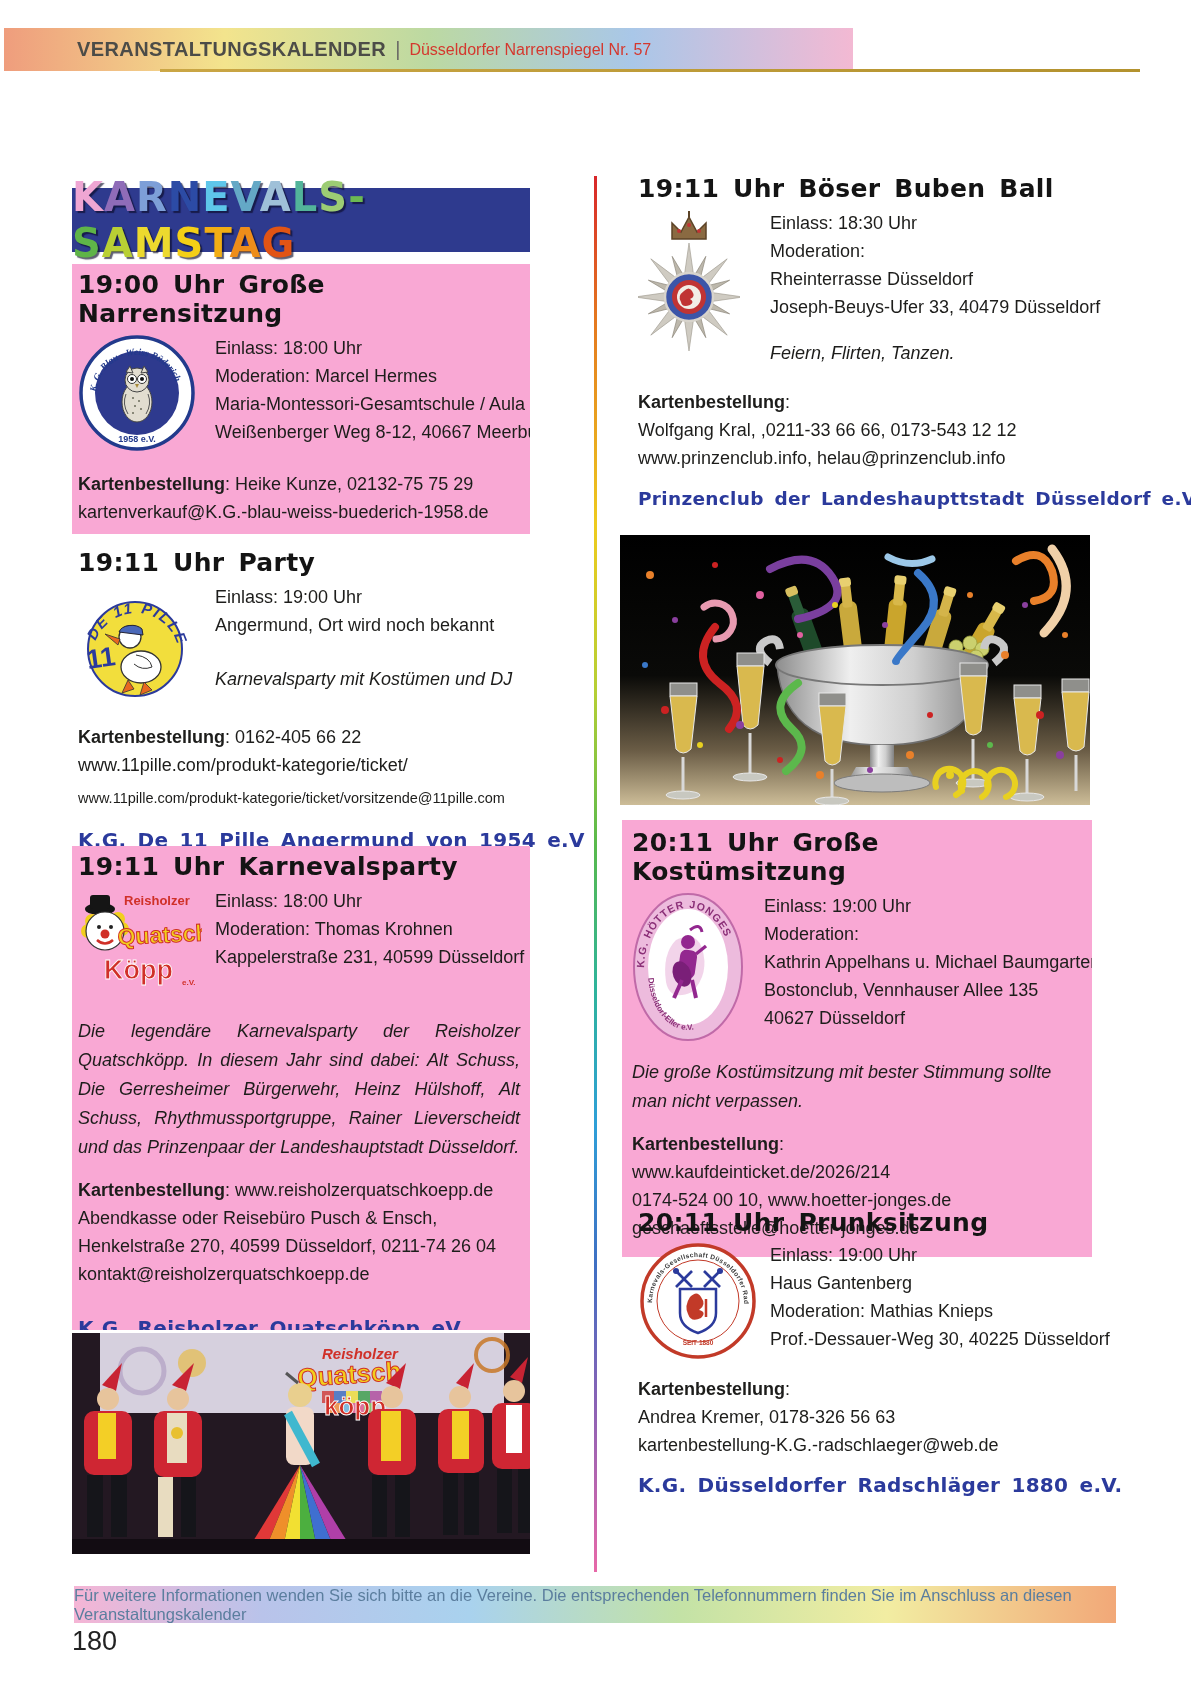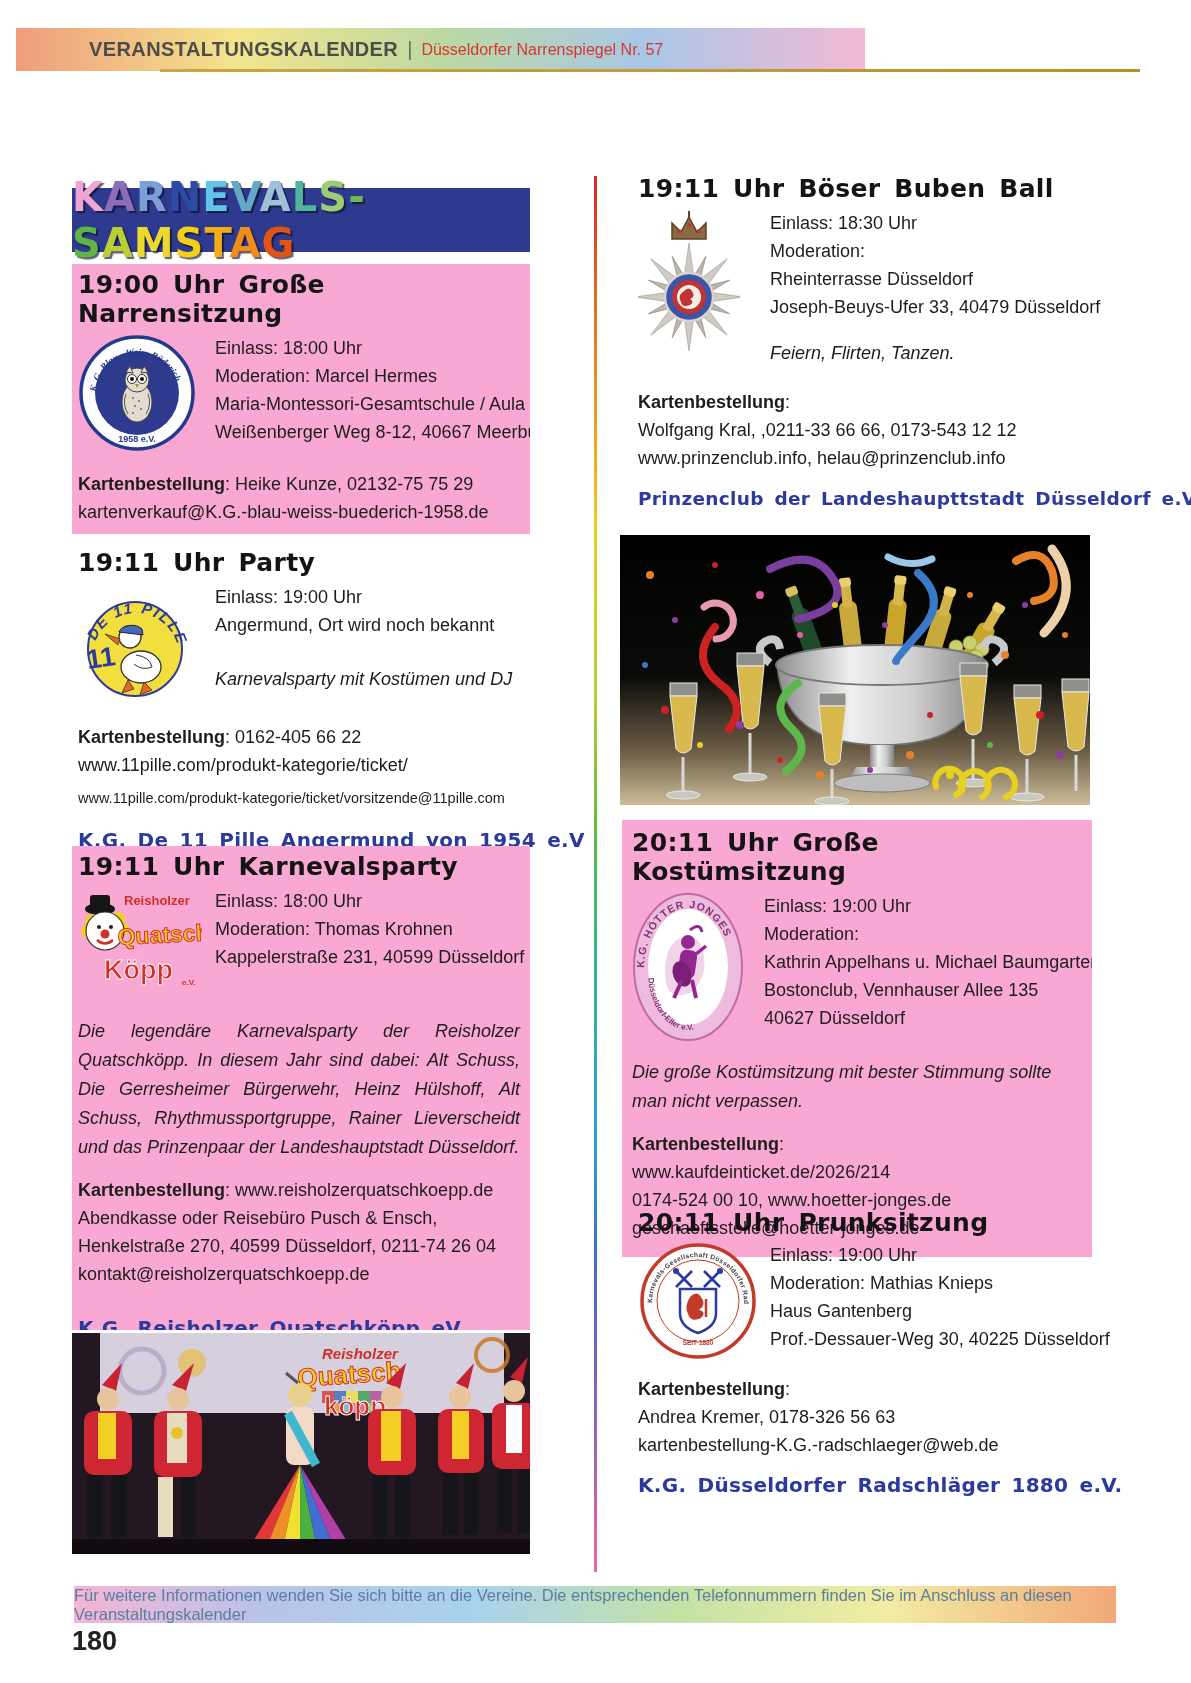--- a/index.html
+++ b/index.html
@@ -6,21 +6,21 @@
   * { margin:0; padding:0; box-sizing:border-box; }
   body {
     width:1191px; height:1683px; position:relative; overflow:hidden;
     background:#ffffff; color:#1d1d1b;
     font-family:"Liberation Sans","DejaVu Sans",sans-serif;
   }
   .abs { position:absolute; }
 
   
   .header-bar {
-    left:16px; top:28px; width:849px; height:43px;
+    left:4px; top:28px; width:849px; height:43px;
     background:linear-gradient(90deg,#ef9d7d 0%,#f3e48d 26%,#bcd9a2 50%,#a9c7e8 74%,#f3b9d3 100%);
     display:flex; align-items:center; padding-left:73px;
   }
   .header-title { font-weight:700; font-size:20px; letter-spacing:.4px; color:#4c4c48; }
   .header-sep { margin:0 9px; font-size:20px; color:#6a6a66; }
   .header-sub { font-size:16px; color:#d4382e; }
   .gold-line { left:160px; top:69px; width:980px; height:3px; background:linear-gradient(90deg,#caa645,#b3922e); }
 
   
   .divider {
@@ -69,21 +69,21 @@
 
   .photo { display:block; }
 
   
   .footer-bar {
     left:74px; top:1586px; width:1042px; height:37px;
     background:linear-gradient(90deg,#f5b5d5 0%,#b9c3ea 18%,#a9d2ee 38%,#c3e2a6 58%,#f2eda2 78%,#f2a878 100%);
     display:flex; align-items:flex-start; justify-content:center;
   }
   .footer-bar div { font-size:16.5px; color:#5b7e9e; }
-  .page-number { left:72px; top:1626px; font-size:27px; color:#222;font-weight:bold; }
+  .page-number { left:72px; top:1626px; font-size:27px; color:#222; }
 </style>
 </head>
 <body>
 
 <div class="abs header-bar">
   <span class="header-title">VERANSTALTUNGSKALENDER</span>
   <span class="header-sep">|</span>
   <span class="header-sub">Düsseldorfer Narrenspiegel Nr. 57</span>
 </div>
 <div class="abs gold-line"></div>
@@ -572,22 +572,22 @@
         <g>
           <path d="M42,48 h36 v24 q0,14 -18,20 q-18,-6 -18,-20 Z" fill="#fff" stroke="#2b3a9c" stroke-width="2.5"></path>
           <path d="M52,56 q7,-7 11,0 q6,8 -2,13 q8,2 2,8 q-10,5 -13,-4 q-4,-8 2,-17" fill="#c23a28"></path>
           <line x1="68" y1="58" x2="68" y2="76" stroke="#c23a28" stroke-width="2.5"></line>
         </g>
         <text x="60" y="104" text-anchor="middle" font-size="6.5" font-weight="bold" fill="#c23a28">SEIT 1880</text>
       </svg>
     </div>
     <div class="details">
       <div class="detail-line">Einlass: 19:00 Uhr</div>
+      <div class="detail-line">Haus Gantenberg</div>
       <div class="detail-line">Moderation: Mathias Knieps</div>
-      <div class="detail-line">Haus Gantenberg</div>
       <div class="detail-line">Prof.-Dessauer-Weg 30, 40225 Düsseldorf</div>
     </div>
   </div>
   <div class="order" style="margin-top:10px;">
     <div><span class="lbl">Kartenbestellung</span><span>:</span></div>
     <div>Andrea Kremer, 0178-326 56 63</div>
     <div>kartenbestellung-K.G.-radschlaeger@web.de</div>
   </div>
   <div class="club" style="margin-top:14px;">K.G. Düsseldorfer Radschläger 1880 e.V.</div>
 </section>

